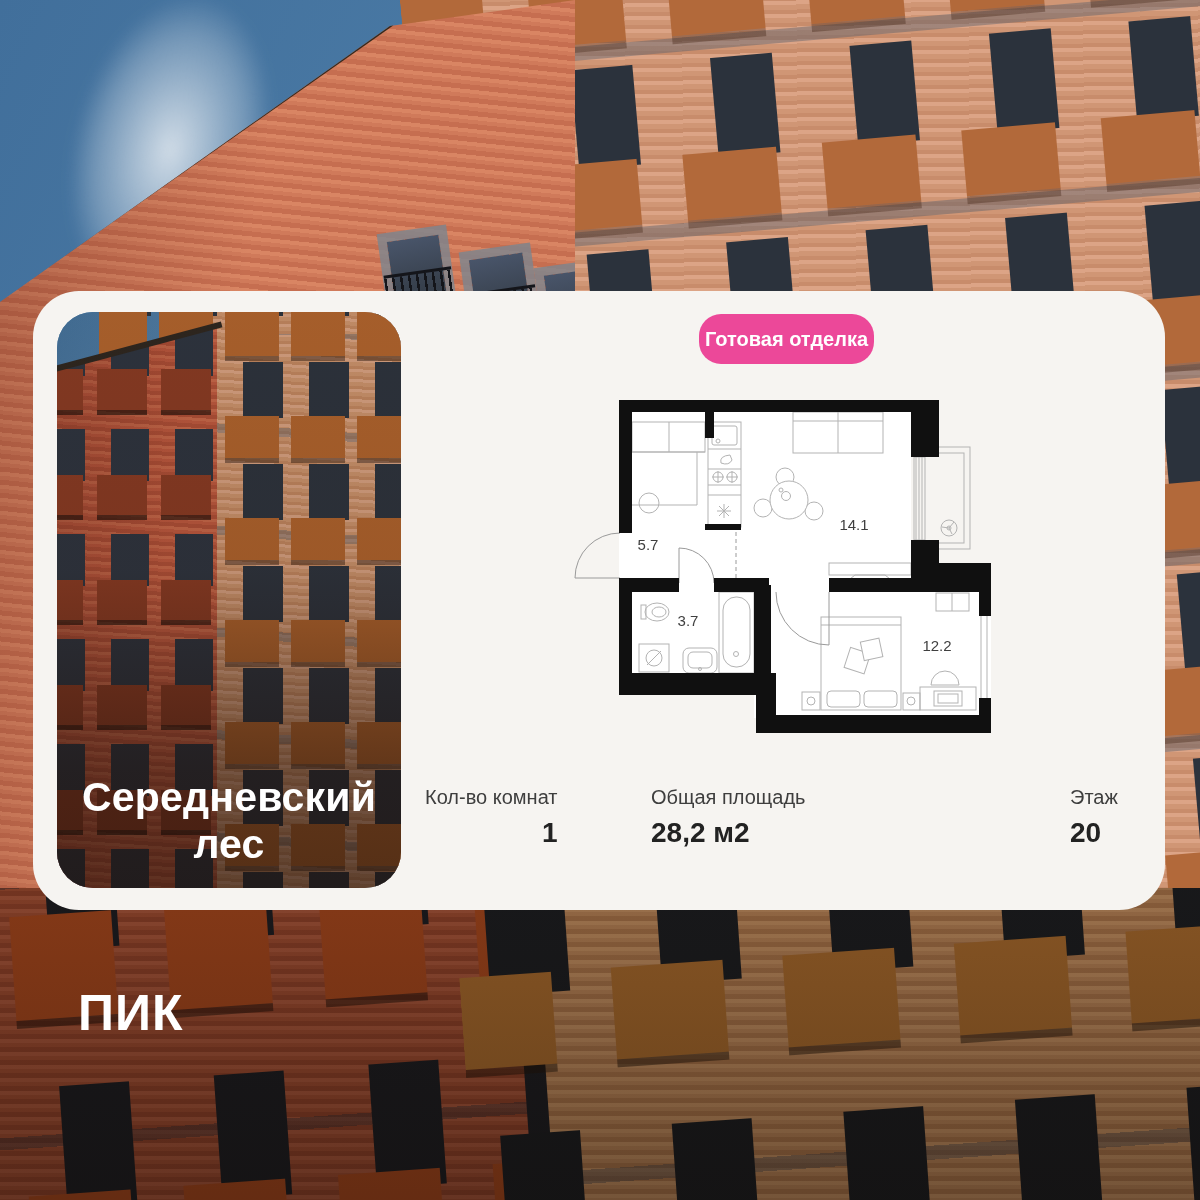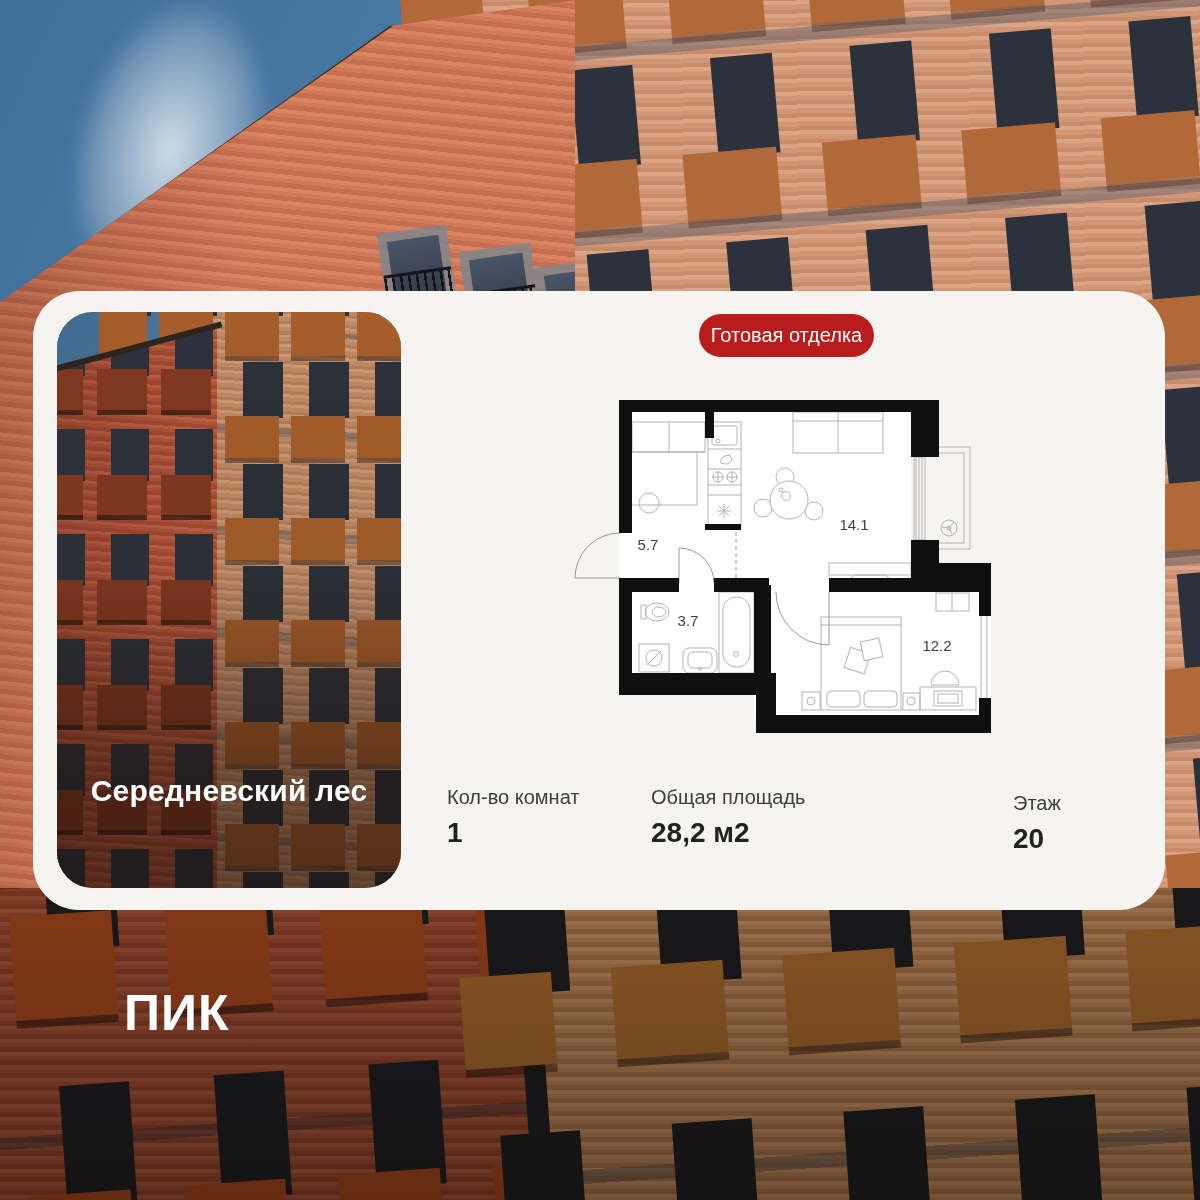--- a/index.html
+++ b/index.html
@@ -132,40 +132,40 @@
     background:repeating-linear-gradient(180deg,#8c3c24 0 40px,rgba(15,8,4,0.6) 40px 45px,rgba(0,0,0,0) 45px 105px);
     background-position:0 138px;
     -webkit-mask-image:repeating-linear-gradient(90deg,#000 0 50px,transparent 50px 64px);
     mask-image:repeating-linear-gradient(90deg,#000 0 50px,transparent 50px 64px);
     -webkit-mask-position:0 0;mask-position:0 0;}
   .ph-roof{position:absolute;left:-10px;top:56px;width:180px;height:6px;background:#2e2720;
            transform:rotate(-15deg);transform-origin:left top;}
   .ph-shade{position:absolute;inset:0;
     background:linear-gradient(180deg,rgba(35,20,12,0.10) 0%,rgba(35,18,10,0.16) 45%,rgba(28,14,8,0.55) 80%,rgba(26,13,7,0.62) 100%);}
   .project-name{position:absolute;left:0;right:0;top:462px;text-align:center;
-    color:#ffffff;font-size:30px;font-weight:700;letter-spacing:0.2px;}
-
-  
-  .badge{position:absolute;left:666px;top:23px;width:175px;height:43px;border-radius:22px;
-    background:#b91c1c;color:#ffffff;font-size:20px;font-weight:400;
+    color:#ffffff;font-size:41px;font-weight:700;letter-spacing:0.2px;}
+
+  
+  .badge{position:absolute;left:666px;top:23px;width:175px;height:50px;border-radius:22px;
+    background:#ec4899;color:#ffffff;font-size:20px;font-weight:700;
     display:flex;align-items:center;justify-content:center;}
 
   
   .plan{position:absolute;left:538px;top:102px;width:420px;height:340px;}
   .plan text{font-family:"Liberation Sans",sans-serif;font-size:15px;fill:#3f3f3f;}
 
   
   .stat{position:absolute;top:494px;}
   .stat .lbl{font-size:20px;color:#3e3e3e;line-height:24px;}
   .stat .val{font-size:28px;font-weight:700;color:#222222;margin-top:8px;line-height:32px;}
-  .s1{left:414px;} .s2{left:618px;} .s3{left:836px;} .s4{left:980px;margin-top:6px;}
+  .s1{left:392px;text-align:right;} .s2{left:618px;} .s3{left:836px;} .s4{left:1037px;}
 
   
   .logo{position:absolute;left:78px;top:984px;color:#ffffff;
-        font-size:50px;font-weight:700;letter-spacing:1px;margin-left:46px;}
+        font-size:50px;font-weight:700;letter-spacing:1px;}
 </style>
 </head>
 <body>
 
 <div class="stage">
 
   <div class="bg">
     <div class="sky"></div>
     <div class="cloud"></div>
     <div class="facade bld-tan-top">

